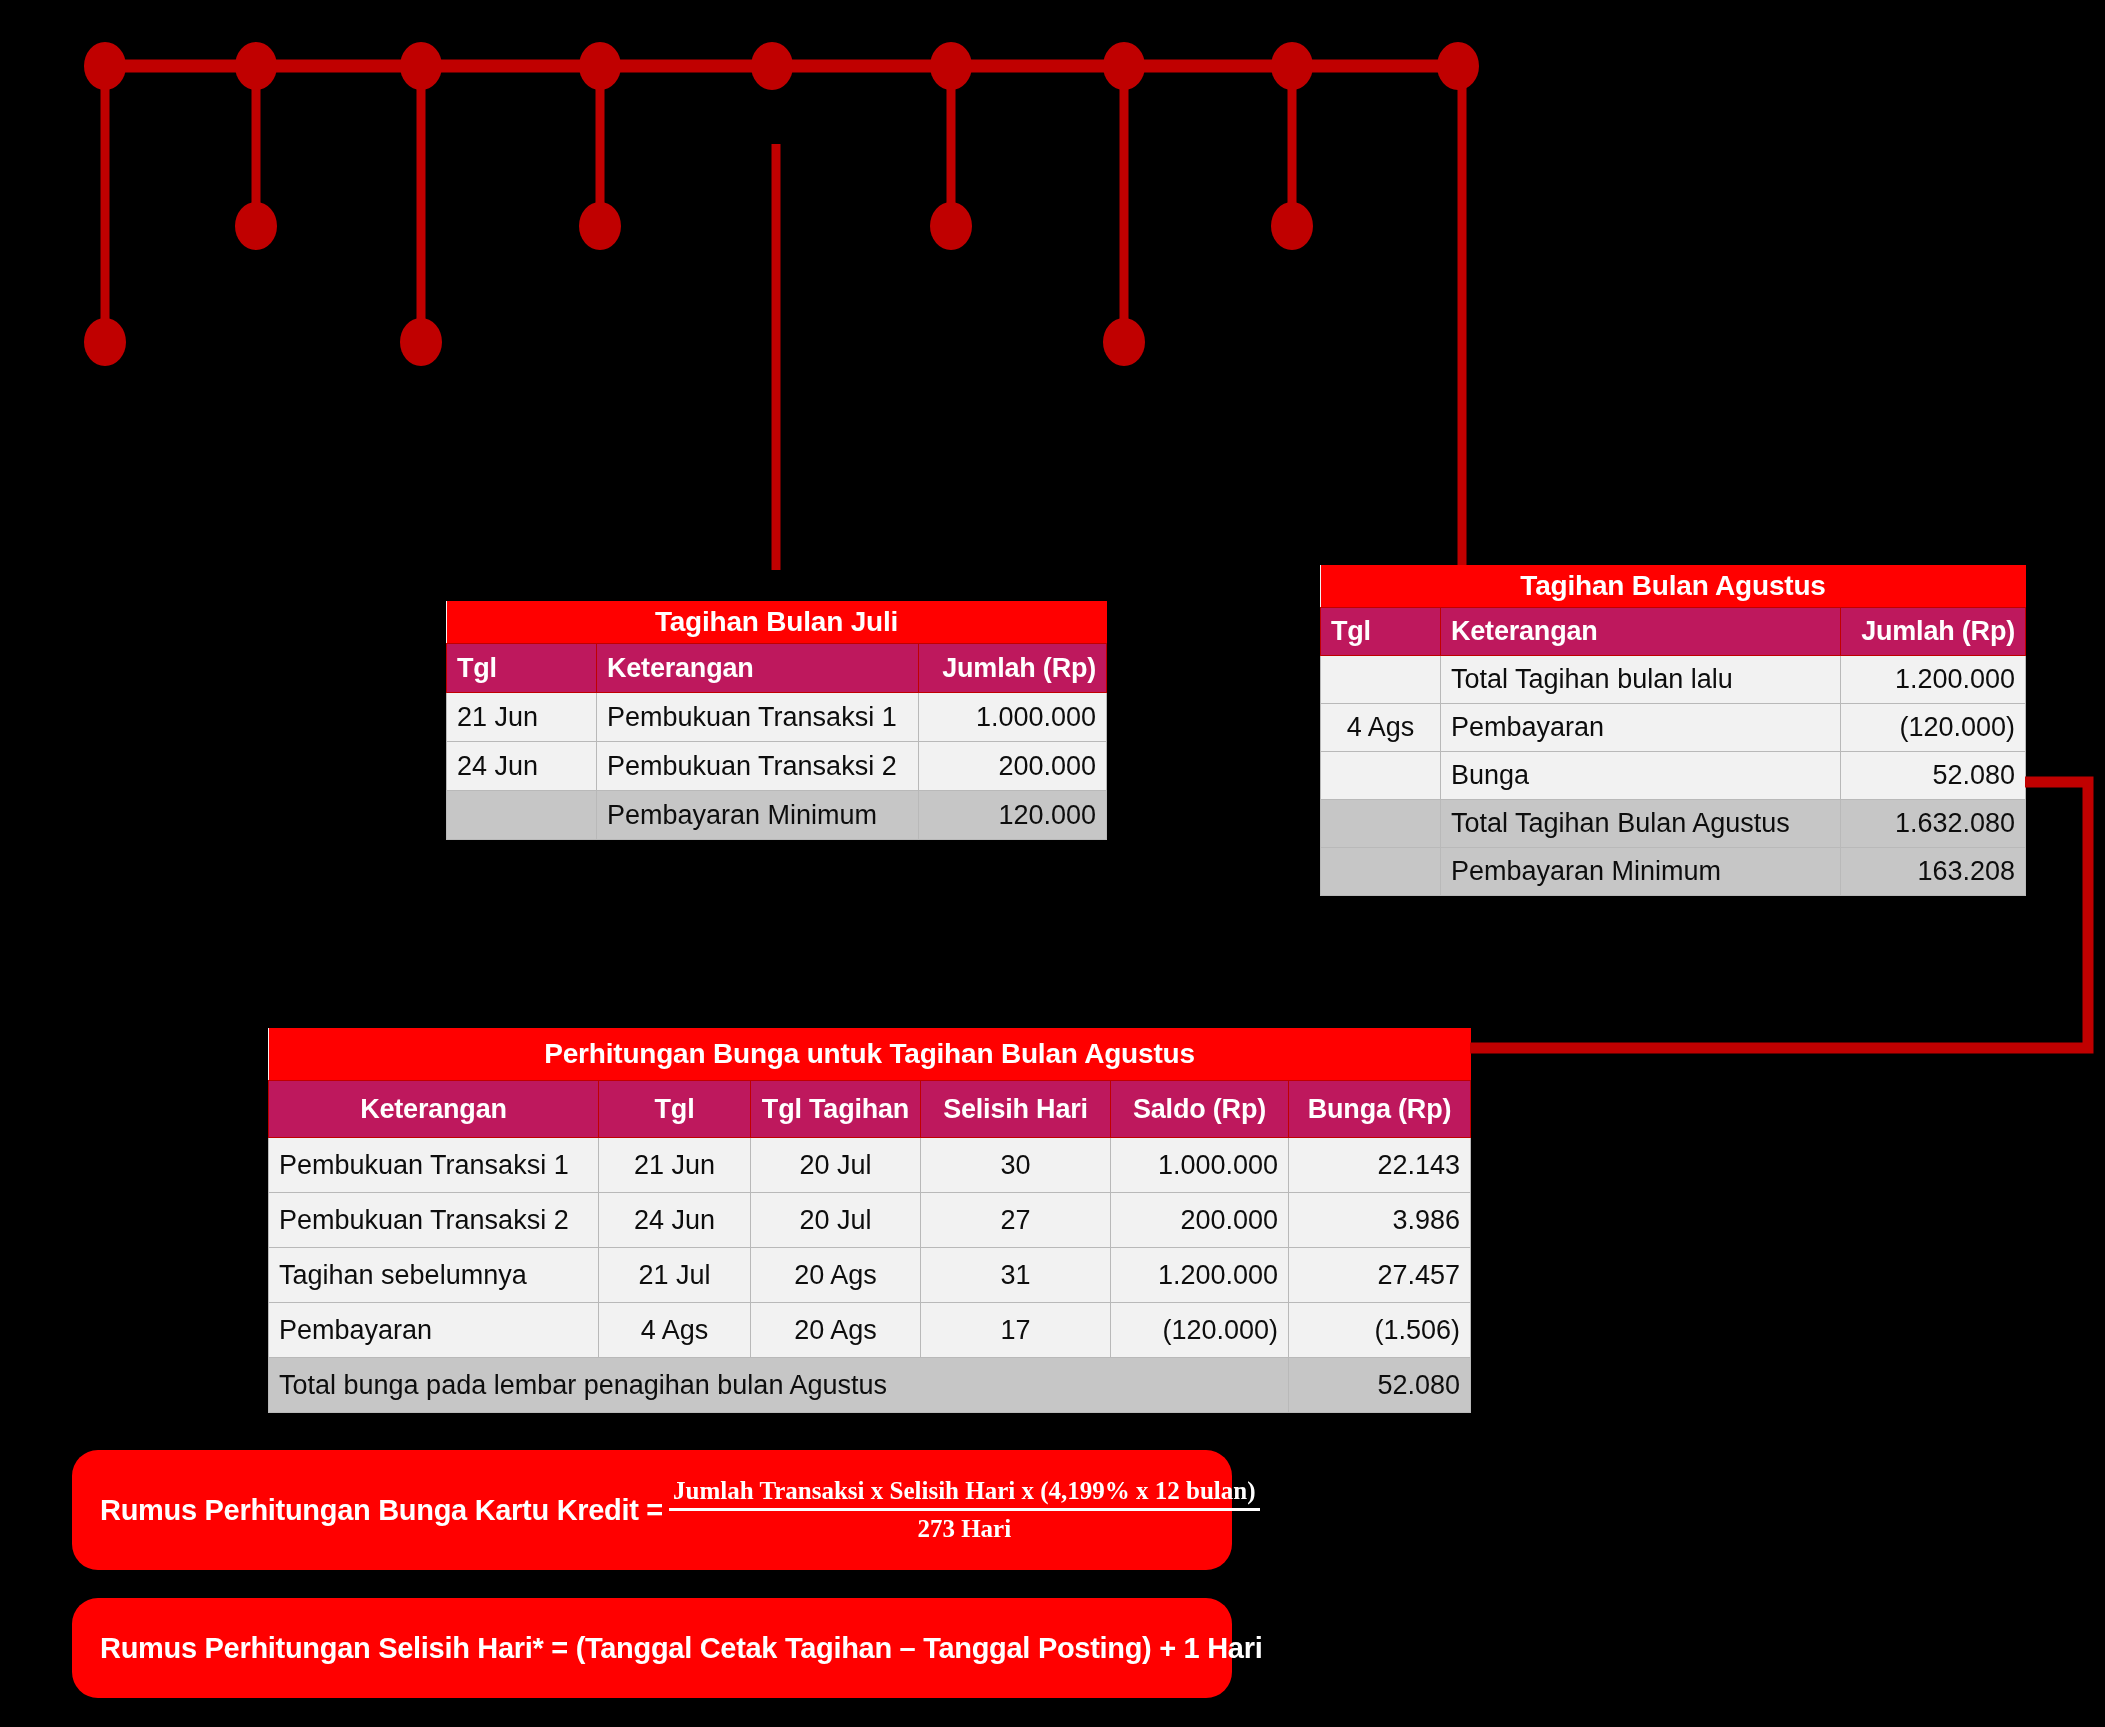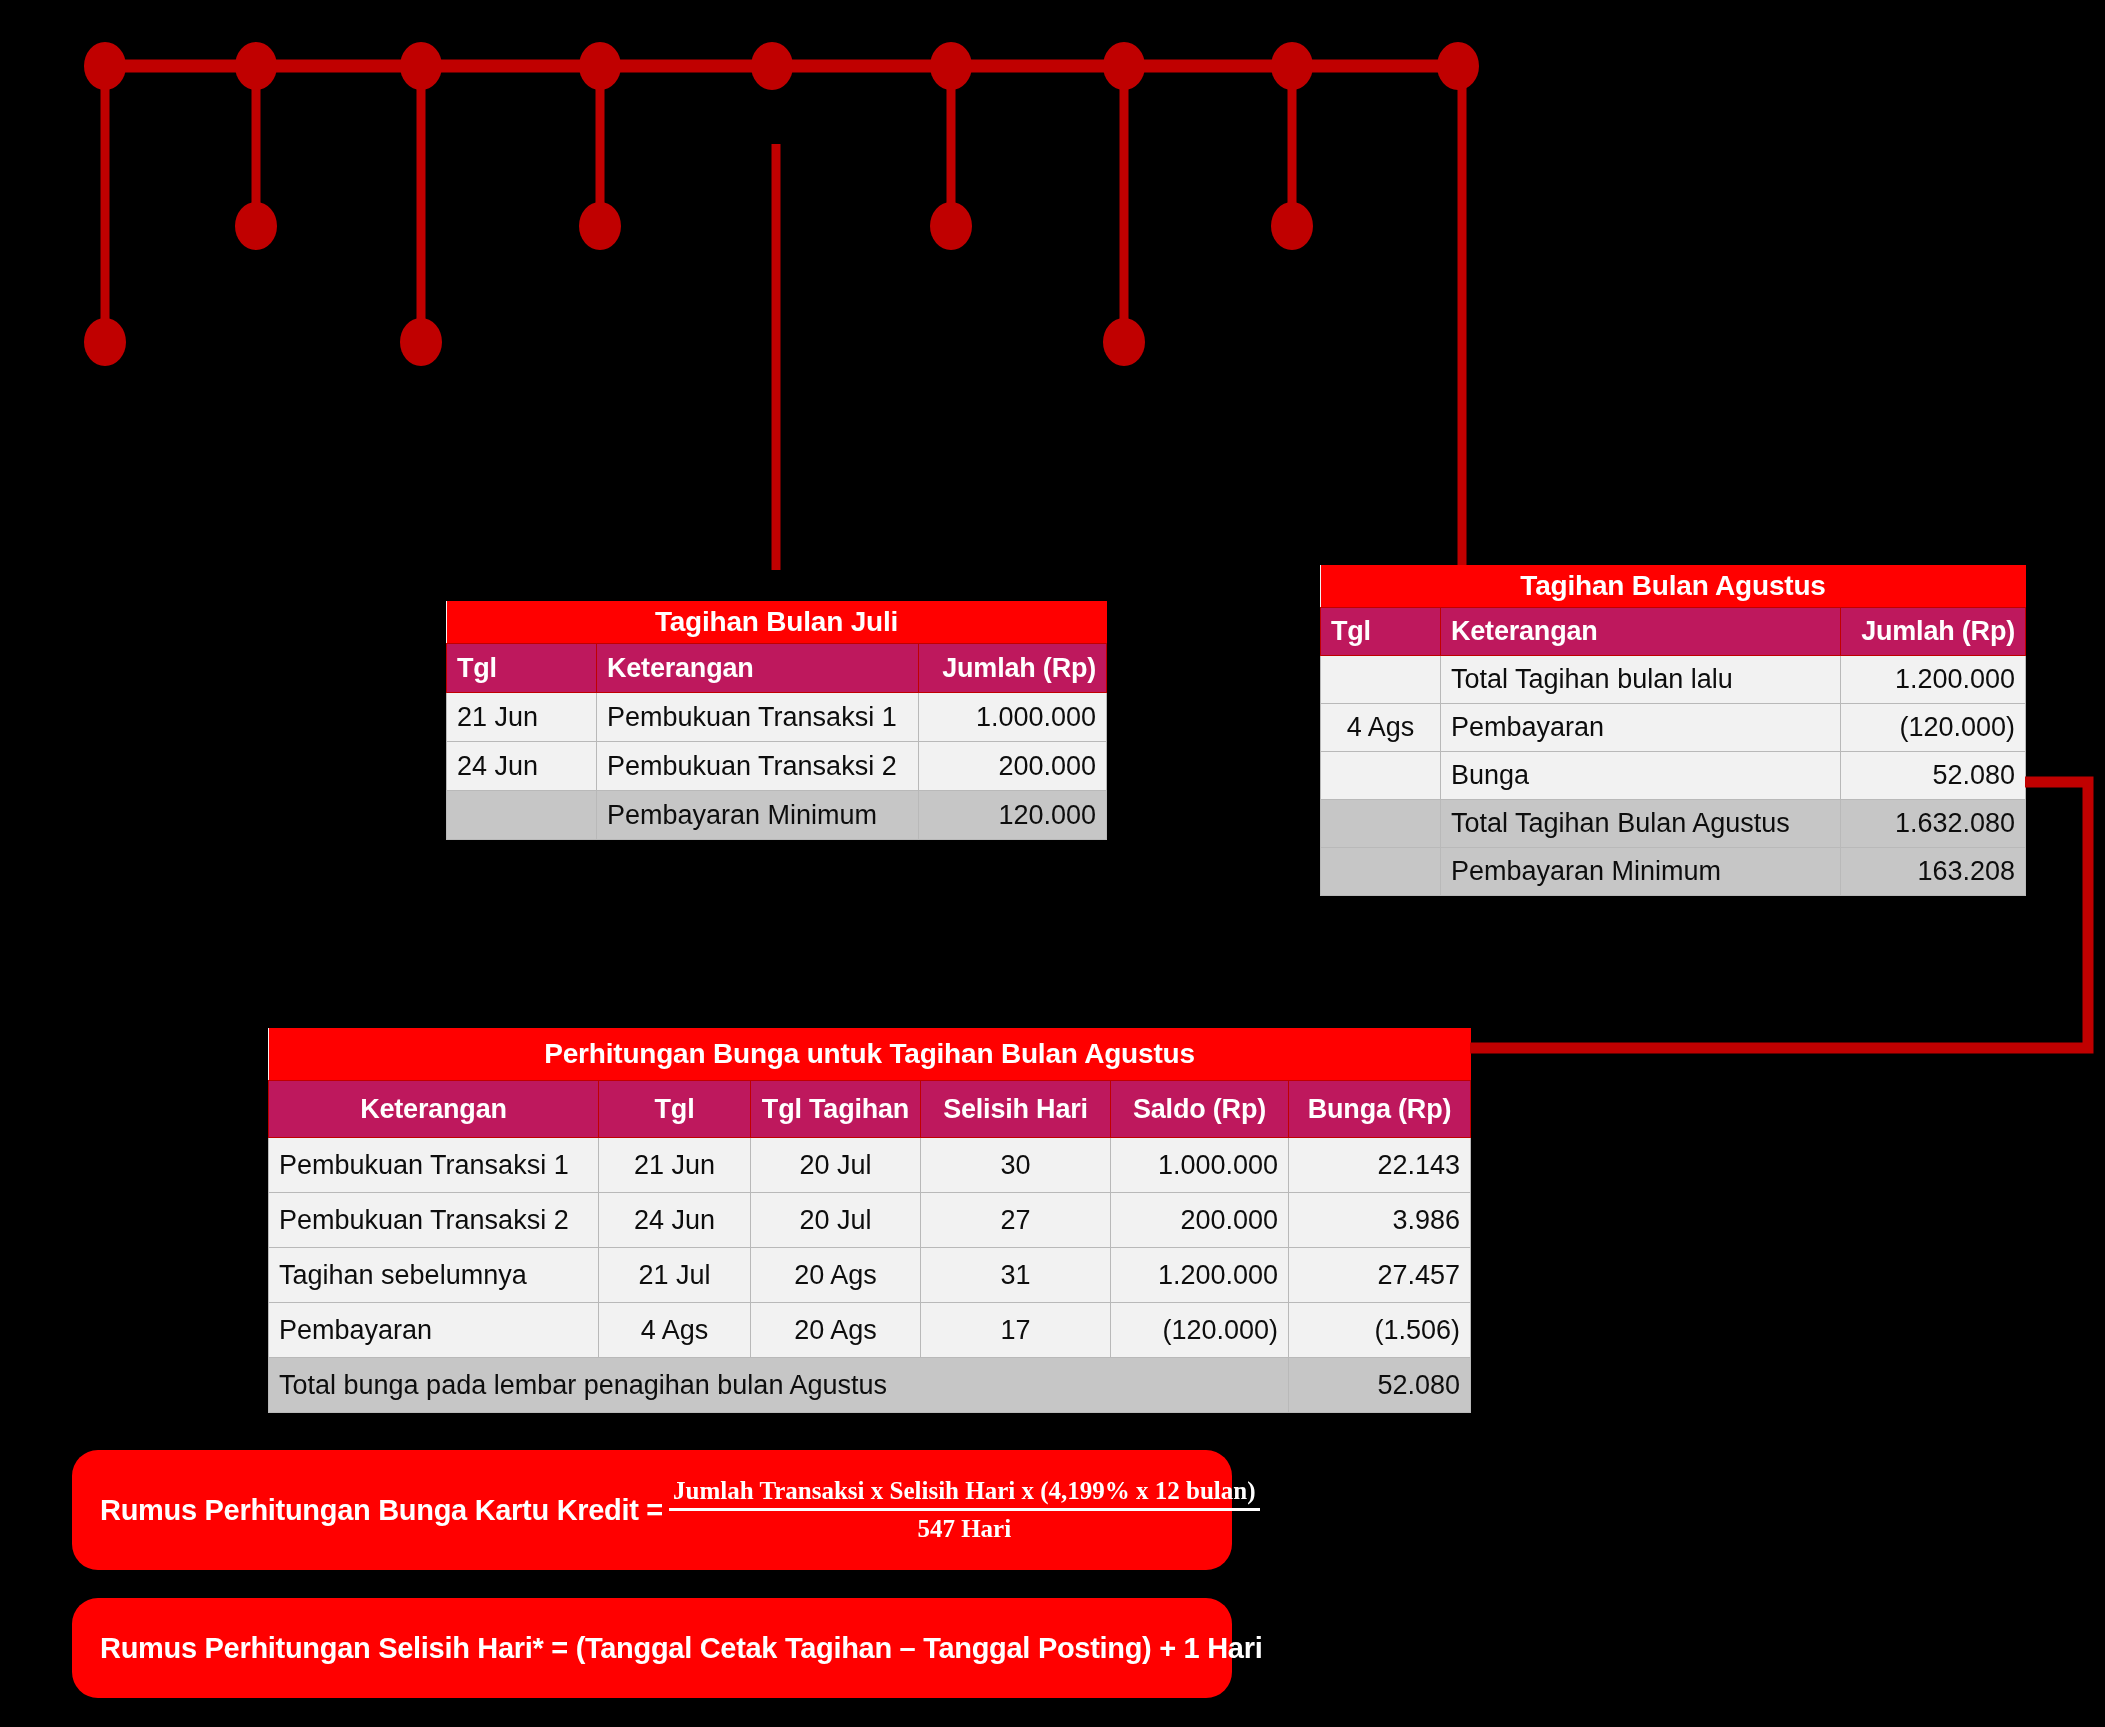--- a/index.html
+++ b/index.html
@@ -232,21 +232,21 @@
     <td class="lft" colspan="5">Total bunga pada lembar penagihan bulan Agustus</td>
     <td class="num">52.080</td>
   </tr>
 </tbody>
   </table>
 
 <div class="fbox" id="fbox-bunga">
   <span class="fbox-label">Rumus Perhitungan Bunga Kartu Kredit =</span>
   <span class="frac">
     <span class="top">Jumlah Transaksi x Selisih Hari x (4,199% x 12 bulan)</span>
-    <span class="bot">547 Hari</span>
+    <span class="bot">273 Hari</span>
   </span>
 </div>
 
 <div class="fbox" id="fbox-hari">
   <span class="fbox-label">Rumus Perhitungan Selisih Hari* = (Tanggal Cetak Tagihan – Tanggal Posting) + 1 Hari</span>
 </div>
 
 <svg width="2105" height="1727" viewBox="0 0 2105 1727" style="position: absolute; left: 0px; top: 0px; pointer-events: none;">
     <path d="M 2025 782 H 2088 V 1048 H 1470" fill="none" stroke="#C00000" stroke-width="11"></path>
   </svg>

